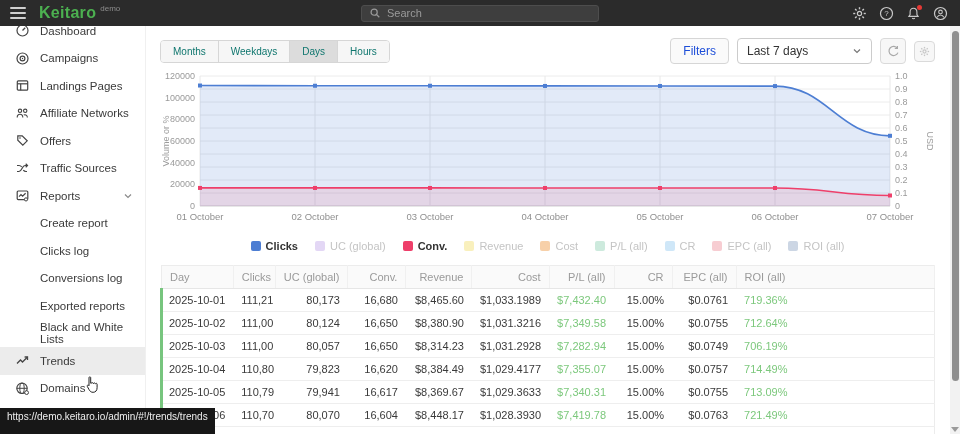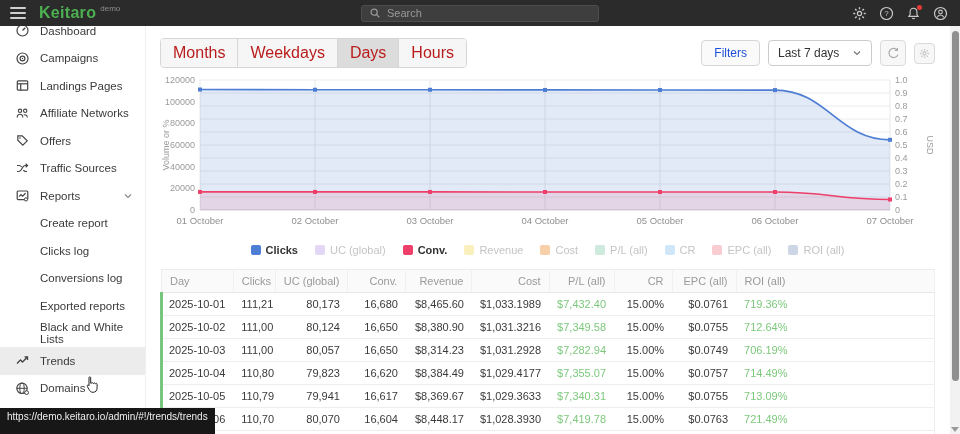--- a/index.html
+++ b/index.html
@@ -25,26 +25,26 @@
   .side-item .icn { width:16px; display:flex; justify-content:center; }
   .side-item.sub { padding-left:40px; }
   .side-item.active { background:#ececec; }
   .chev { margin-left:auto; margin-right:12px; display:flex; }
 
   
   .main { position:absolute; left:146px; top:26px; right:10px; bottom:0; background:#fff; padding:0 15px 0 14px; }
 
   .toolbar { margin-top:12px; display:flex; align-items:center; }
   .tabs { display:flex; border:1px solid #d6d6d6; border-radius:4px; overflow:hidden; }
-  .tab { padding:5px 12px; font-size:16px; color:#b91c1c; background:#f6f6f6; border-right:1px solid #d6d6d6; cursor:pointer; white-space:nowrap; }
+  .tab { padding:5px 12px; font-size:10px; color:#0f766e; background:#f6f6f6; border-right:1px solid #d6d6d6; cursor:pointer; white-space:nowrap; }
   .tab:last-child { border-right:none; }
   .tab.selected { background:#dcdcdc; }
   .toolbar-right { margin-left:auto; display:flex; gap:8px; align-items:center; }
   .btn { padding:5px 12px; font-size:12px; border:1px solid #d6d6d6; border-radius:4px; background:#fafafa; color:#1d4ed8; cursor:pointer; }
-  .select { display:flex; align-items:center; padding:5px 9px; border:1px solid #cccccc; border-radius:4px; background:#fff; font-size:12px; width:104px; justify-content:space-between; color:#333; cursor:pointer; }
+  .select { display:flex; align-items:center; padding:5px 9px; border:1px solid #cccccc; border-radius:4px; background:#fff; font-size:12px; width:135px; justify-content:space-between; color:#333; cursor:pointer; }
   .icon-btn { width:26px; height:26px; border:1px solid #dadada; border-radius:4px; background:#f7f7f7; display:flex; align-items:center; justify-content:center; cursor:pointer; }
   .icon-btn.small { width:21px; height:21px; }
 
   .chart-wrap { margin-top:8px; }
   .legend { display:flex; justify-content:center; gap:17px; margin-top:6px; font-size:11px; }
   .legend-item { display:flex; gap:5px; align-items:center; color:#333; font-weight:bold; cursor:pointer; white-space:nowrap; }
   .legend-item.inactive { color:#c4c4c4; font-weight:normal; }
   .swatch { width:10px; height:10px; border-radius:2px; display:inline-block; }
 
   

